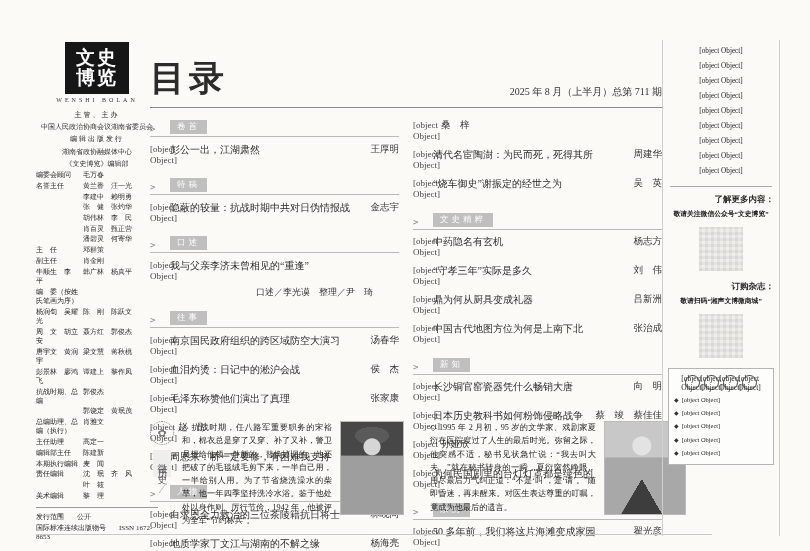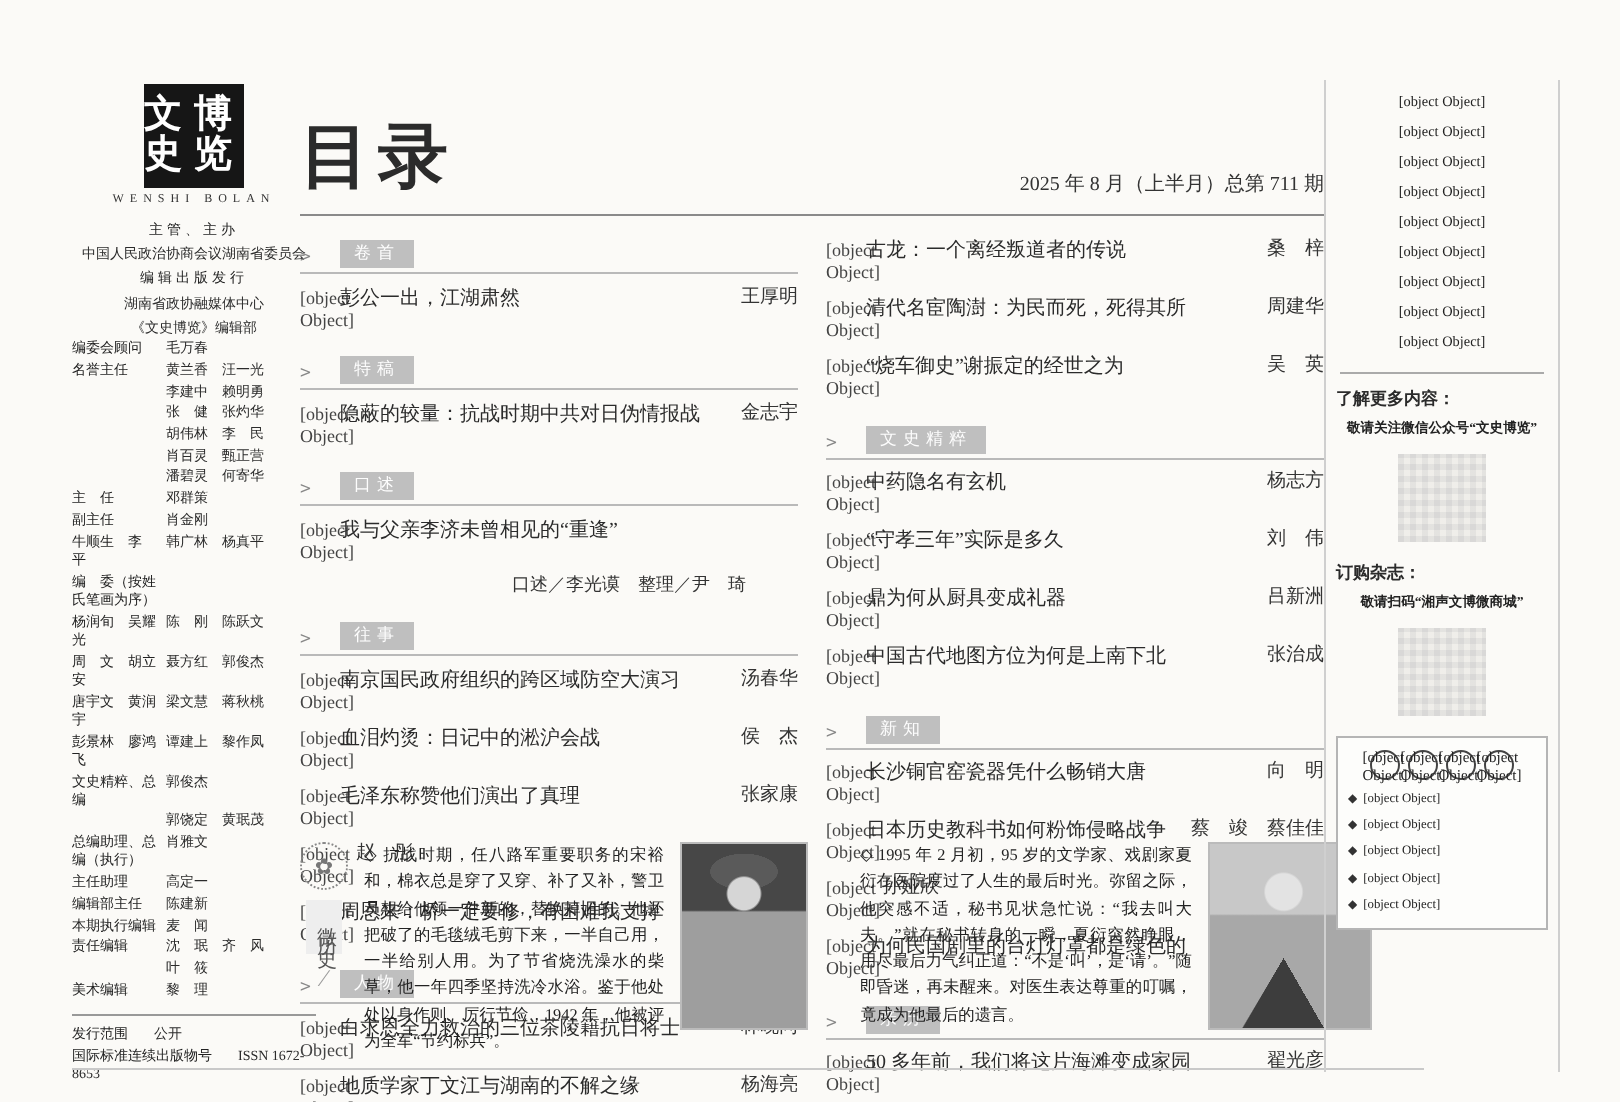--- a/index.html
+++ b/index.html
@@ -3,28 +3,28 @@
 <meta charset="utf-8">
 <style>
   html,body{margin:0;padding:0;}
   body{
     width:810px;height:551px;position:relative;overflow:hidden;
     background:#fbfaf7;color:#2b2b2b;
     font-family:"Liberation Serif","DejaVu Serif",serif;
   }
   
   .left-col{position:absolute;left:36px;top:42px;width:122px;font-size:7px;line-height:1.32;}
-  .logo-box{width:50px;height:52px;background:#161616;color:#fff;margin:0 auto;
-    display:flex;flex-direction:row;align-items:center;justify-content:center;}
+  .logo-box{width:64px;height:52px;background:#161616;color:#fff;margin:0 auto;
+    display:flex;flex-direction:column;align-items:center;justify-content:center;}
   .logo-box .lg{font-size:19px;font-weight:bold;line-height:1.05;letter-spacing:2px;}
   .logo-sub{text-align:center;font-size:6px;letter-spacing:3px;color:#333;margin:3px 0 6px;}
   .org{text-align:center;margin-bottom:2px;}
   .org .ol{margin-top:3px;}
   .org .ol.hd{letter-spacing:2px;color:#222;}
-  .m-row{display:flex;margin-top:1.5px;font-family:Liberation Mono, monospace;}
+  .m-row{display:flex;margin-top:1.5px;}
   .m-row .k{flex:none;width:47px;color:#222;}
   .m-row .v{flex:1;}
   .m-div{border-top:1px solid #999;margin:6px 0 5px;}
   .p-row{margin-top:1.5px;}
   .p-row .k{color:#222;margin-right:13px;}
   
   .center-col{position:absolute;left:150px;top:55px;width:512px;}
   .toc-head{display:flex;align-items:flex-end;border-bottom:1.5px solid #8a8a8a;padding-bottom:5px;}
   .toc-title{font-size:35px;font-weight:bold;letter-spacing:4px;}
   .issue{margin-left:auto;font-size:10px;color:#333;padding-bottom:3px;}
@@ -65,21 +65,21 @@
     background:
       radial-gradient(circle at 46% 26%, #e3e3e3 0 9px, transparent 10px),
       conic-gradient(from 150deg at 46% 62%, #3d3d3d 0 60deg, transparent 61deg),
       linear-gradient(180deg,#c8c8c8 0 38%,#a8a8a8 39% 100%);}
   .bottom-rule{position:absolute;left:36px;top:534px;width:676px;border-top:1px solid #c9c9c9;}
   
   .right-col{position:absolute;left:662px;top:40px;width:118px;height:496px;
     border-left:1px solid #cfcfcf;border-right:1px solid #cfcfcf;padding:4px 5px;box-sizing:border-box;}
   .honor{font-size:7.2px;line-height:15px;text-align:center;color:#222;}
   .rc-div{border-top:1px solid #aaa;margin:7px 2px;}
-  .rc-title{font-size:8.5px;font-weight:bold;text-align:left;margin-top:4px;}
+  .rc-title{font-size:8.5px;font-weight:bold;text-align:right;margin-top:4px;}
   .rc-sub{font-size:6.8px;font-weight:bold;text-align:center;margin-top:3px;color:#222;}
   .qr{width:44px;height:44px;margin:8px auto 10px;opacity:.55;
     background:
       repeating-linear-gradient(90deg,#dcdcdc 0 3px,#f3f2ef 3px 6px),
       repeating-linear-gradient(0deg,#dcdcdc 0 3px,#f3f2ef 3px 6px);
     background-blend-mode:multiply;}
   .statement{border:1px solid #b5b5b5;margin-top:10px;padding:6px 5px;background:#fdfdfb;}
   .st-title{display:flex;justify-content:center;gap:4px;margin-bottom:5px;}
   .st-char{width:13px;height:13px;border:1px solid #444;border-radius:50%;
     font-size:7.5px;display:flex;align-items:center;justify-content:center;color:#222;}
@@ -173,21 +173,21 @@
       <span class="k">唐宇文　黄润宇</span>
       <span class="v">梁文慧　蒋秋桃</span>
     </div>
 
     <div class="m-row">
       <span class="k">彭景林　廖鸿飞</span>
       <span class="v">谭建上　黎作凤</span>
     </div>
 
     <div class="m-row">
-      <span class="k">文史精粹、总编</span>
+      <span class="k">抗战时期、总编</span>
       <span class="v">郭俊杰</span>
     </div>
 
 
     <div class="m-row">
       <span class="k"></span>
       <span class="v">郭饶定　黄珉茂</span>
     </div>
 
     <div class="m-row">
@@ -347,21 +347,20 @@
         </div>
 
     </div>
 
     <div class="toc-col">
 
         <div class="sec">
 
             <div class="ti">
               <span class="pg">[object Object]</span>
-              <span class="tt">古龙：一个离经叛道者的传说</span>
               <span class="au">桑　梓</span>
             </div>
 
             <div class="ti">
               <span class="pg">[object Object]</span>
               <span class="tt">清代名宦陶澍：为民而死，死得其所</span>
               <span class="au">周建华</span>
             </div>
 
             <div class="ti">

